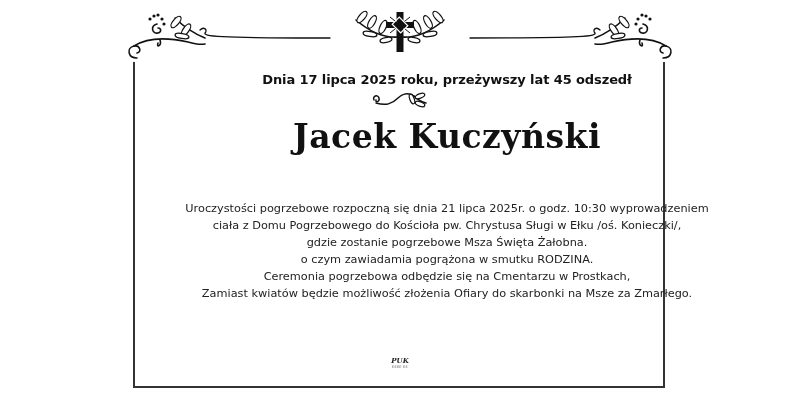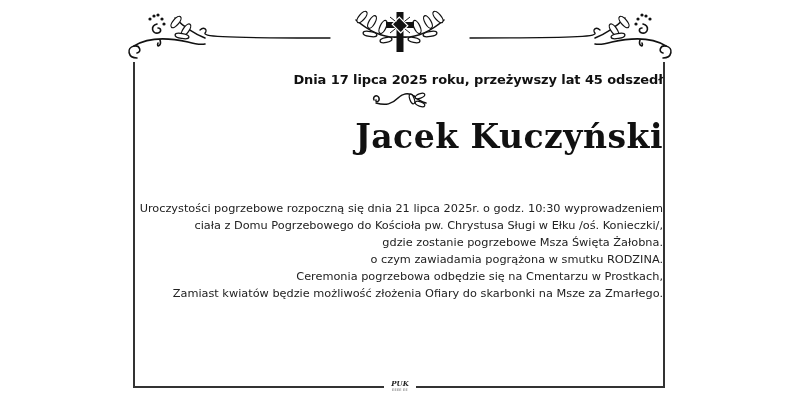--- a/index.html
+++ b/index.html
@@ -4,28 +4,28 @@
   <style>
     html, body { margin: 0; padding: 0; }
     body {
       width: 800px; height: 418px; background: #ffffff; position: relative;
       overflow: hidden; font-family: "DejaVu Serif", serif; color: #111;
     }
     .frame { position: absolute; left: 133px; top: 62px; width: 532px; height: 326px;
       border-left: 2px solid #333; border-right: 2px solid #333; border-bottom: 2px solid #333;
       box-sizing: border-box; }
     .ornament-top { position: absolute; left: 0; top: 0; width: 800px; height: 64px; }
-    .content { position: absolute; left: 135px; width: 528px; text-align: right; }
+    .content { position: absolute; left: 135px; width: 528px; text-align: center; padding-left: 48px; }
     .intro { top: 72px; font-family: "DejaVu Sans", sans-serif; font-weight: bold; font-size: 13px; letter-spacing: -0.1px; }
     .divider { position: absolute; left: 370px; top: 88px; width: 60px; height: 24px; }
     .name { top: 117px; font-family: "DejaVu Serif", serif; font-size: 33px; font-weight: bold; letter-spacing: 0.5px; }
     .body-text { top: 200px; font-family: "DejaVu Sans", sans-serif; font-size: 11.3px; line-height: 17px; color: #222; }
     .para { margin: 0 0 17px 0; }
     .line { display: block; white-space: nowrap; }
-    .footer-logo { position: absolute; left: 384px; top: 380px; width: 32px; height: 18px; background: #fff; text-align: center; }
+    .footer-logo { position: absolute; left: 384px; top: 357px; width: 32px; height: 18px; background: #fff; text-align: center; }
     .logo-main { display: block; font-family: "DejaVu Serif", serif; font-style: italic; font-weight: bold; font-size: 7px; line-height: 8px; color: #222; }
     .logo-sub { display: block; font-family: "DejaVu Sans", sans-serif; font-size: 3.5px; line-height: 4px; color: #555; letter-spacing: 0.2px; }
   </style>
 </head>
 <body>
 
 <svg class="ornament-top" viewBox="0 0 800 64" xmlns="http://www.w3.org/2000/svg">
   <g fill="none" stroke="#111" stroke-width="1.6" stroke-linecap="round">
 
     <g>

